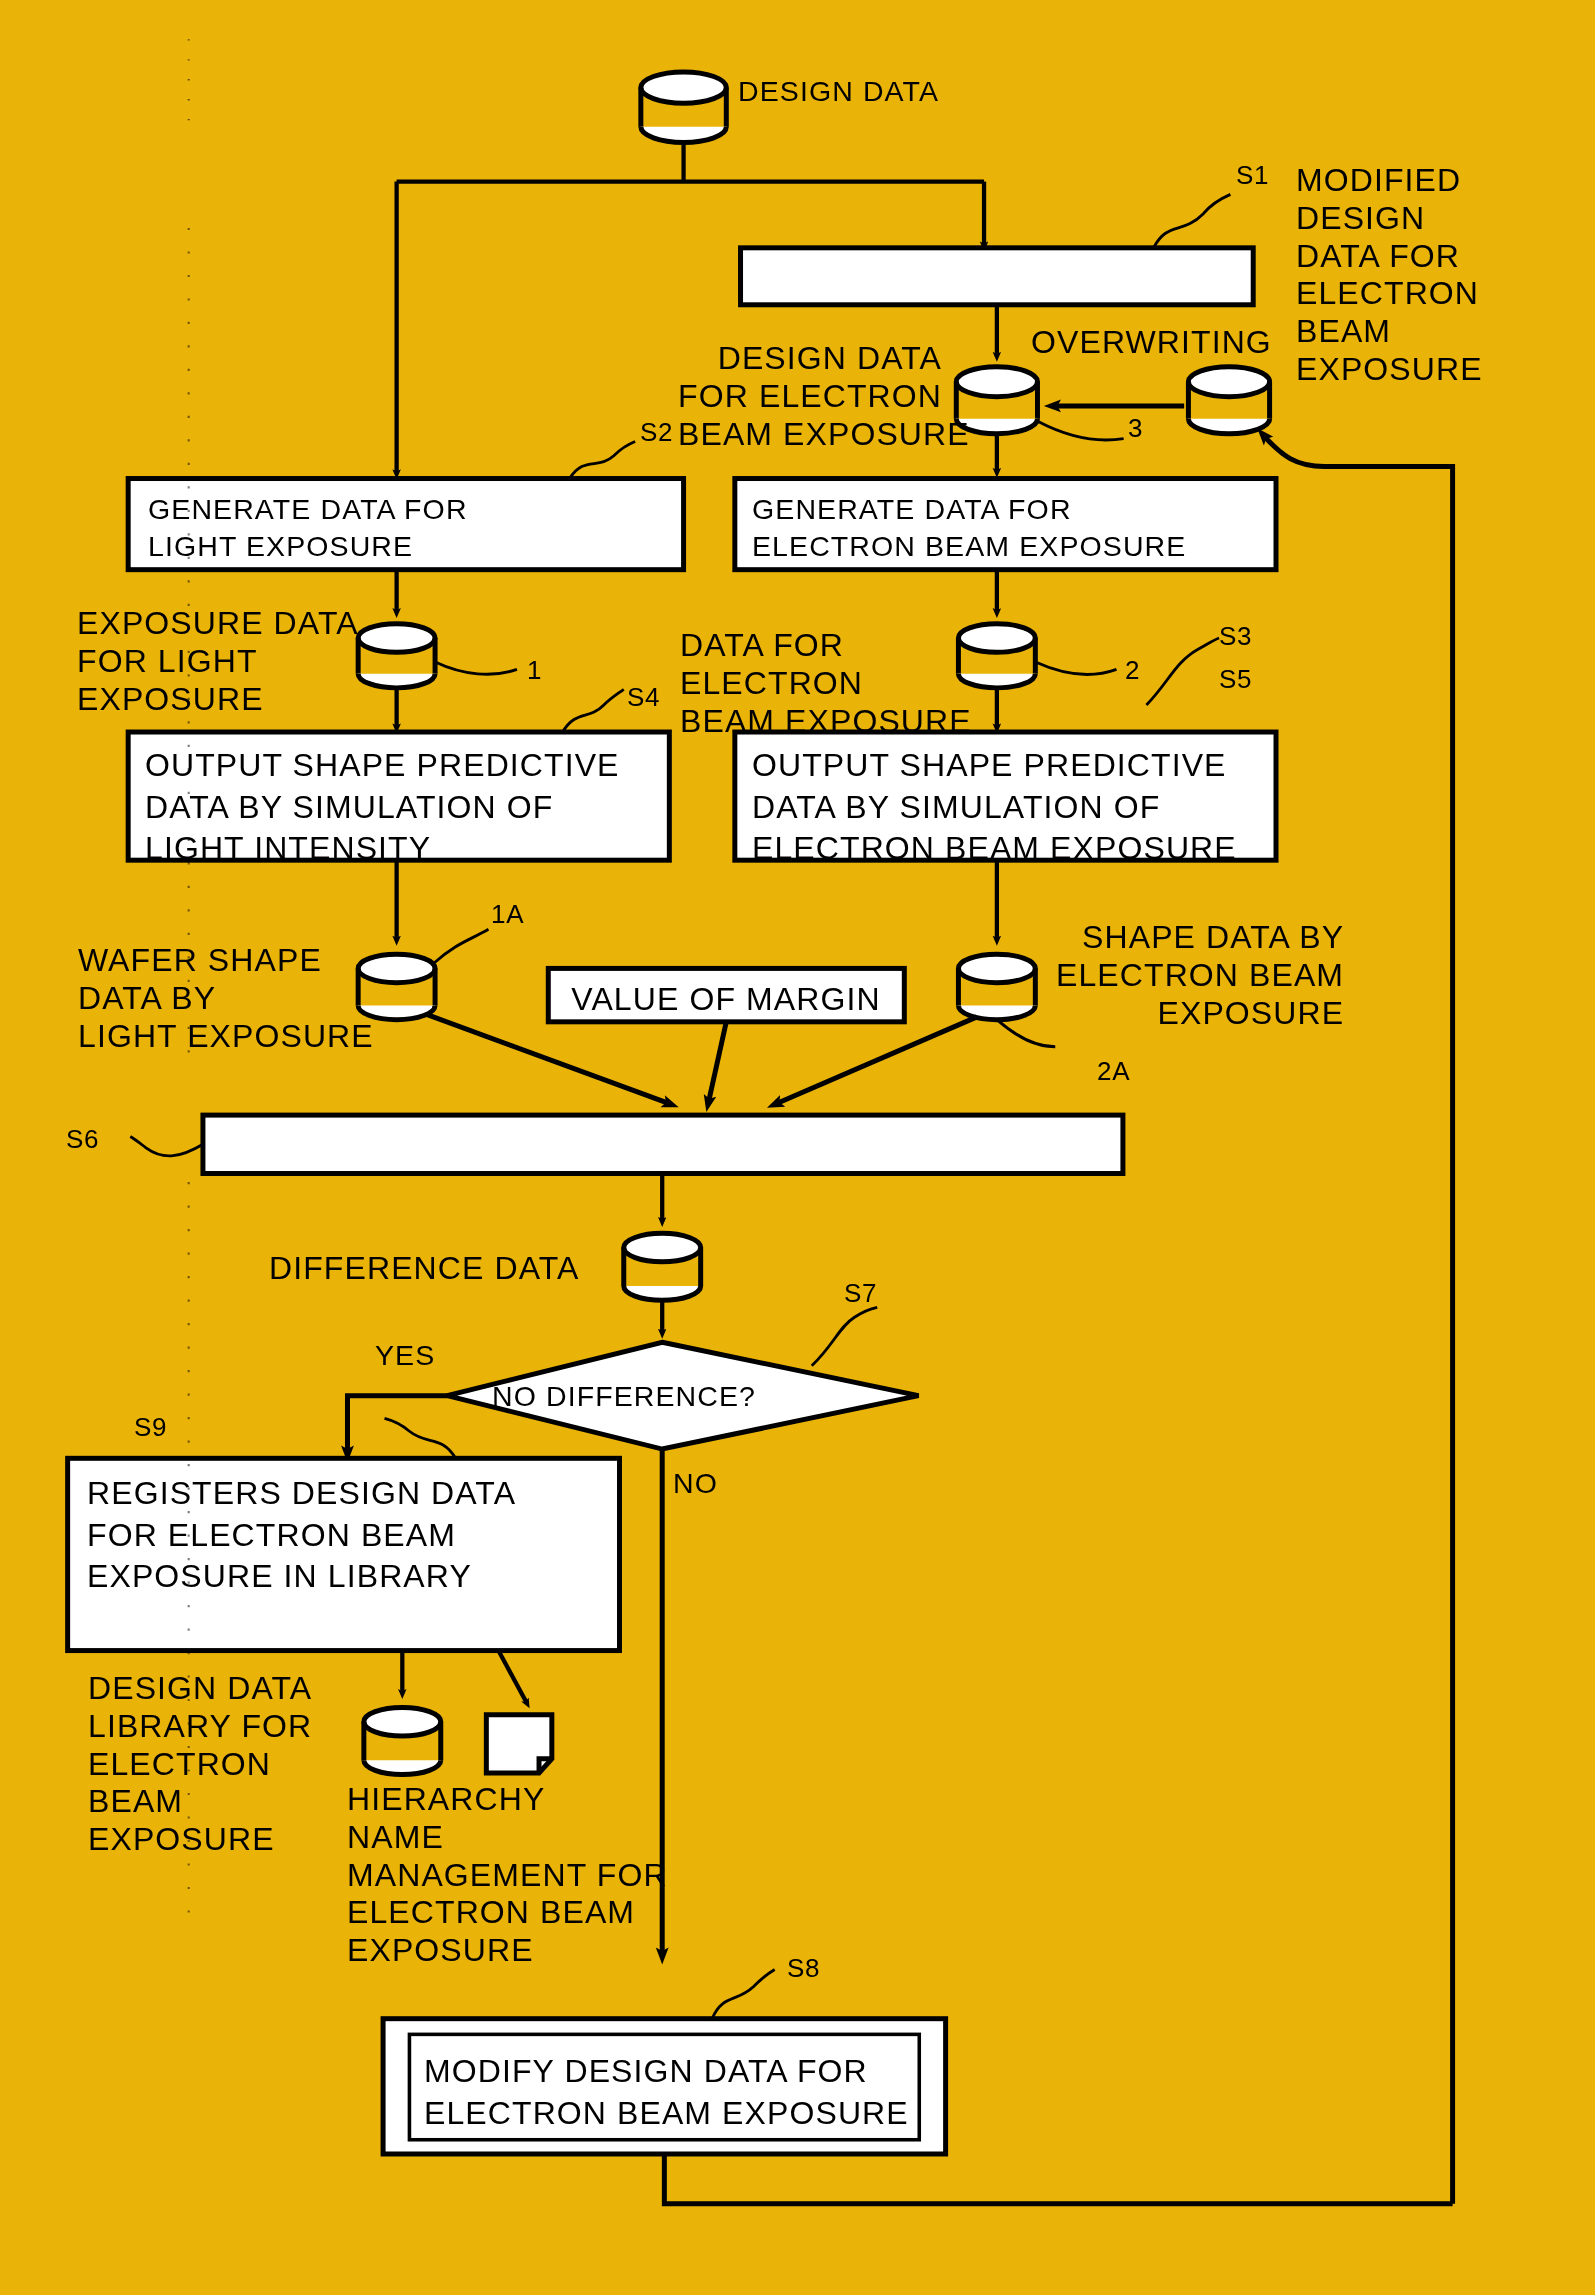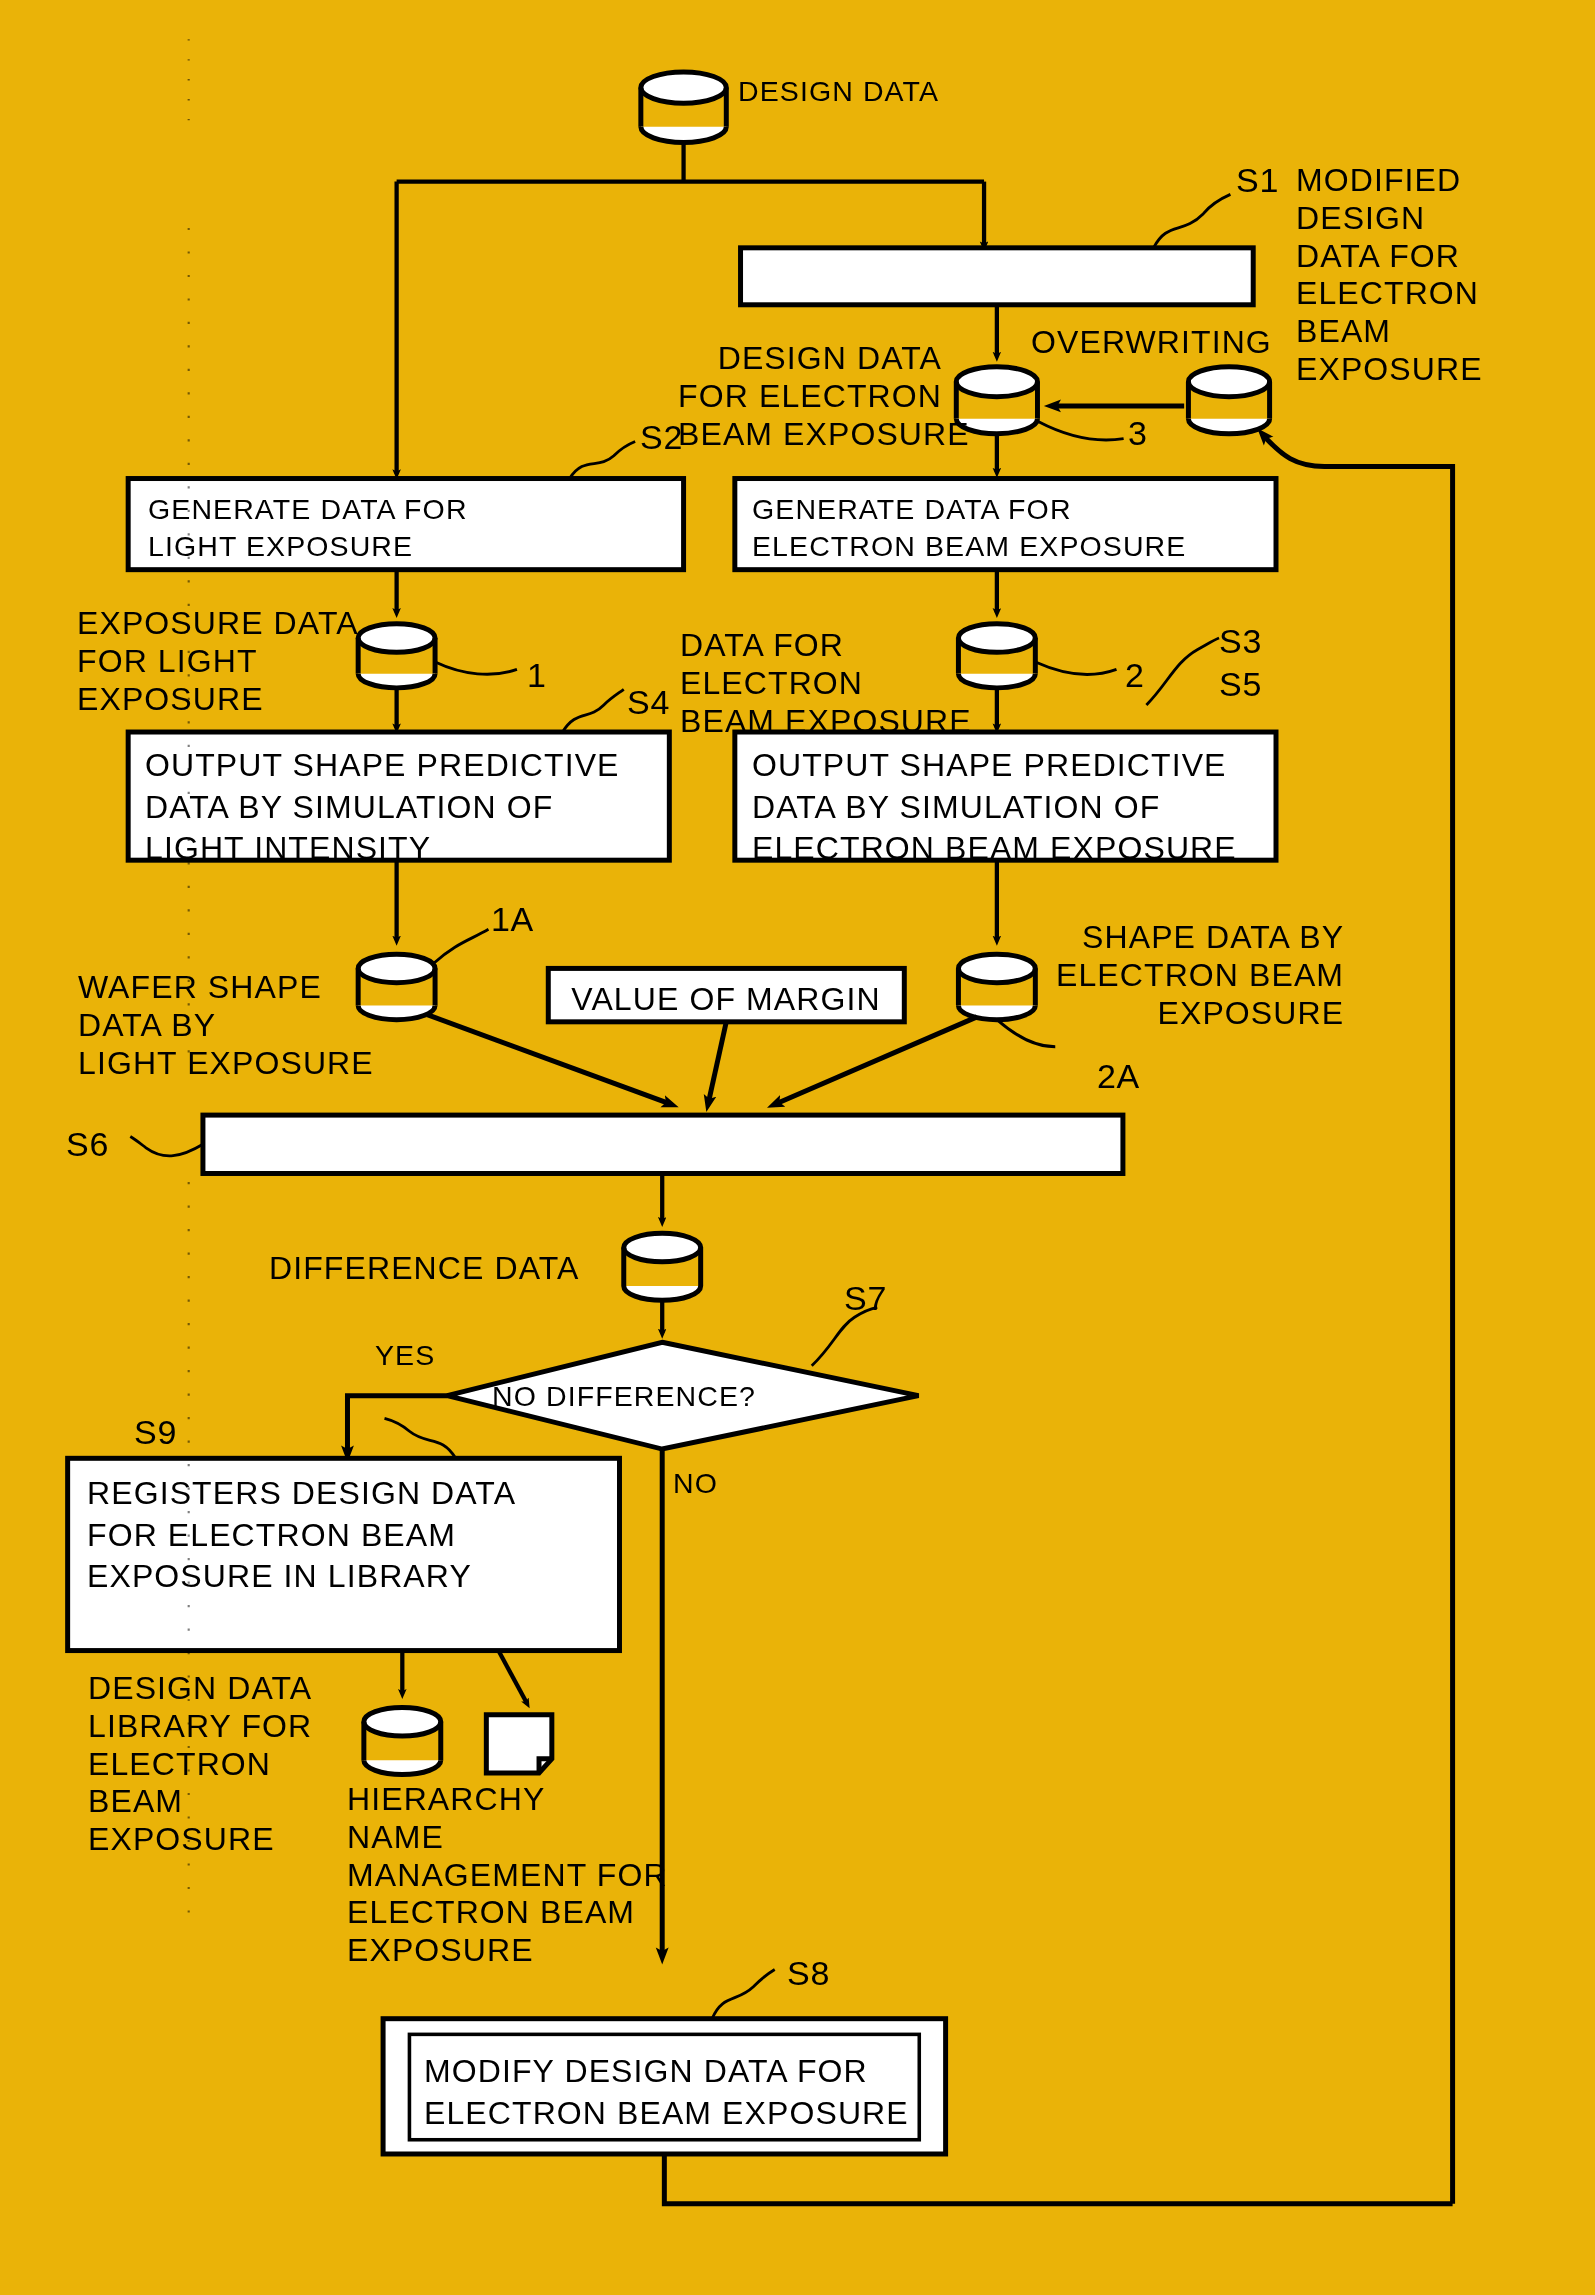--- a/index.html
+++ b/index.html
@@ -27,21 +27,21 @@
     position: absolute;
     font-family: "Liberation Sans", sans-serif;
     color: #000;
     letter-spacing: 1.1px;
     line-height: 1.18;
     white-space: pre;
     font-weight: 400;
   }
   .f38 { font-size: 32px; }
   .f40 { font-size: 28.5px; }
-  .ref { font-size: 34px; letter-spacing: 0.7px; }
+  .ref { font-size: 26px; letter-spacing: 0.7px; }
   .boxtext {
     position: absolute;
     font-family: "Liberation Sans", sans-serif;
     letter-spacing: 1.1px;
     line-height: 1.30;
     white-space: pre;
     color: #000;
   }
   .ctr { text-align: center; }
 </style>
@@ -261,21 +261,21 @@
   <div class="boxtext f38" style="left:145px; top:745px; width:527px;">OUTPUT SHAPE PREDICTIVE
 DATA BY SIMULATION OF
 LIGHT INTENSITY</div>
 
   <div class="boxtext f38" style="left:752px; top:745px; width:527px;">OUTPUT SHAPE PREDICTIVE
 DATA BY SIMULATION OF
 ELECTRON BEAM EXPOSURE</div>
 
   <div class="lbl ref" style="left:491px; top:899px;">1A</div>
 
-  <div class="lbl f38" style="left:78px; top:969px;">WAFER SHAPE
+  <div class="lbl f38" style="left:78px; top:942px;">WAFER SHAPE
 DATA BY
 LIGHT EXPOSURE</div>
 
   <div class="boxtext f38 ctr" style="left:548px; top:979px; width:356px;">VALUE OF MARGIN</div>
 
   <div class="lbl f38" style="left:1056px; top:919px;text-align:right;">SHAPE DATA BY
 ELECTRON BEAM
 EXPOSURE</div>
 
   <div class="lbl ref" style="left:1097px; top:1056px;">2A</div>

